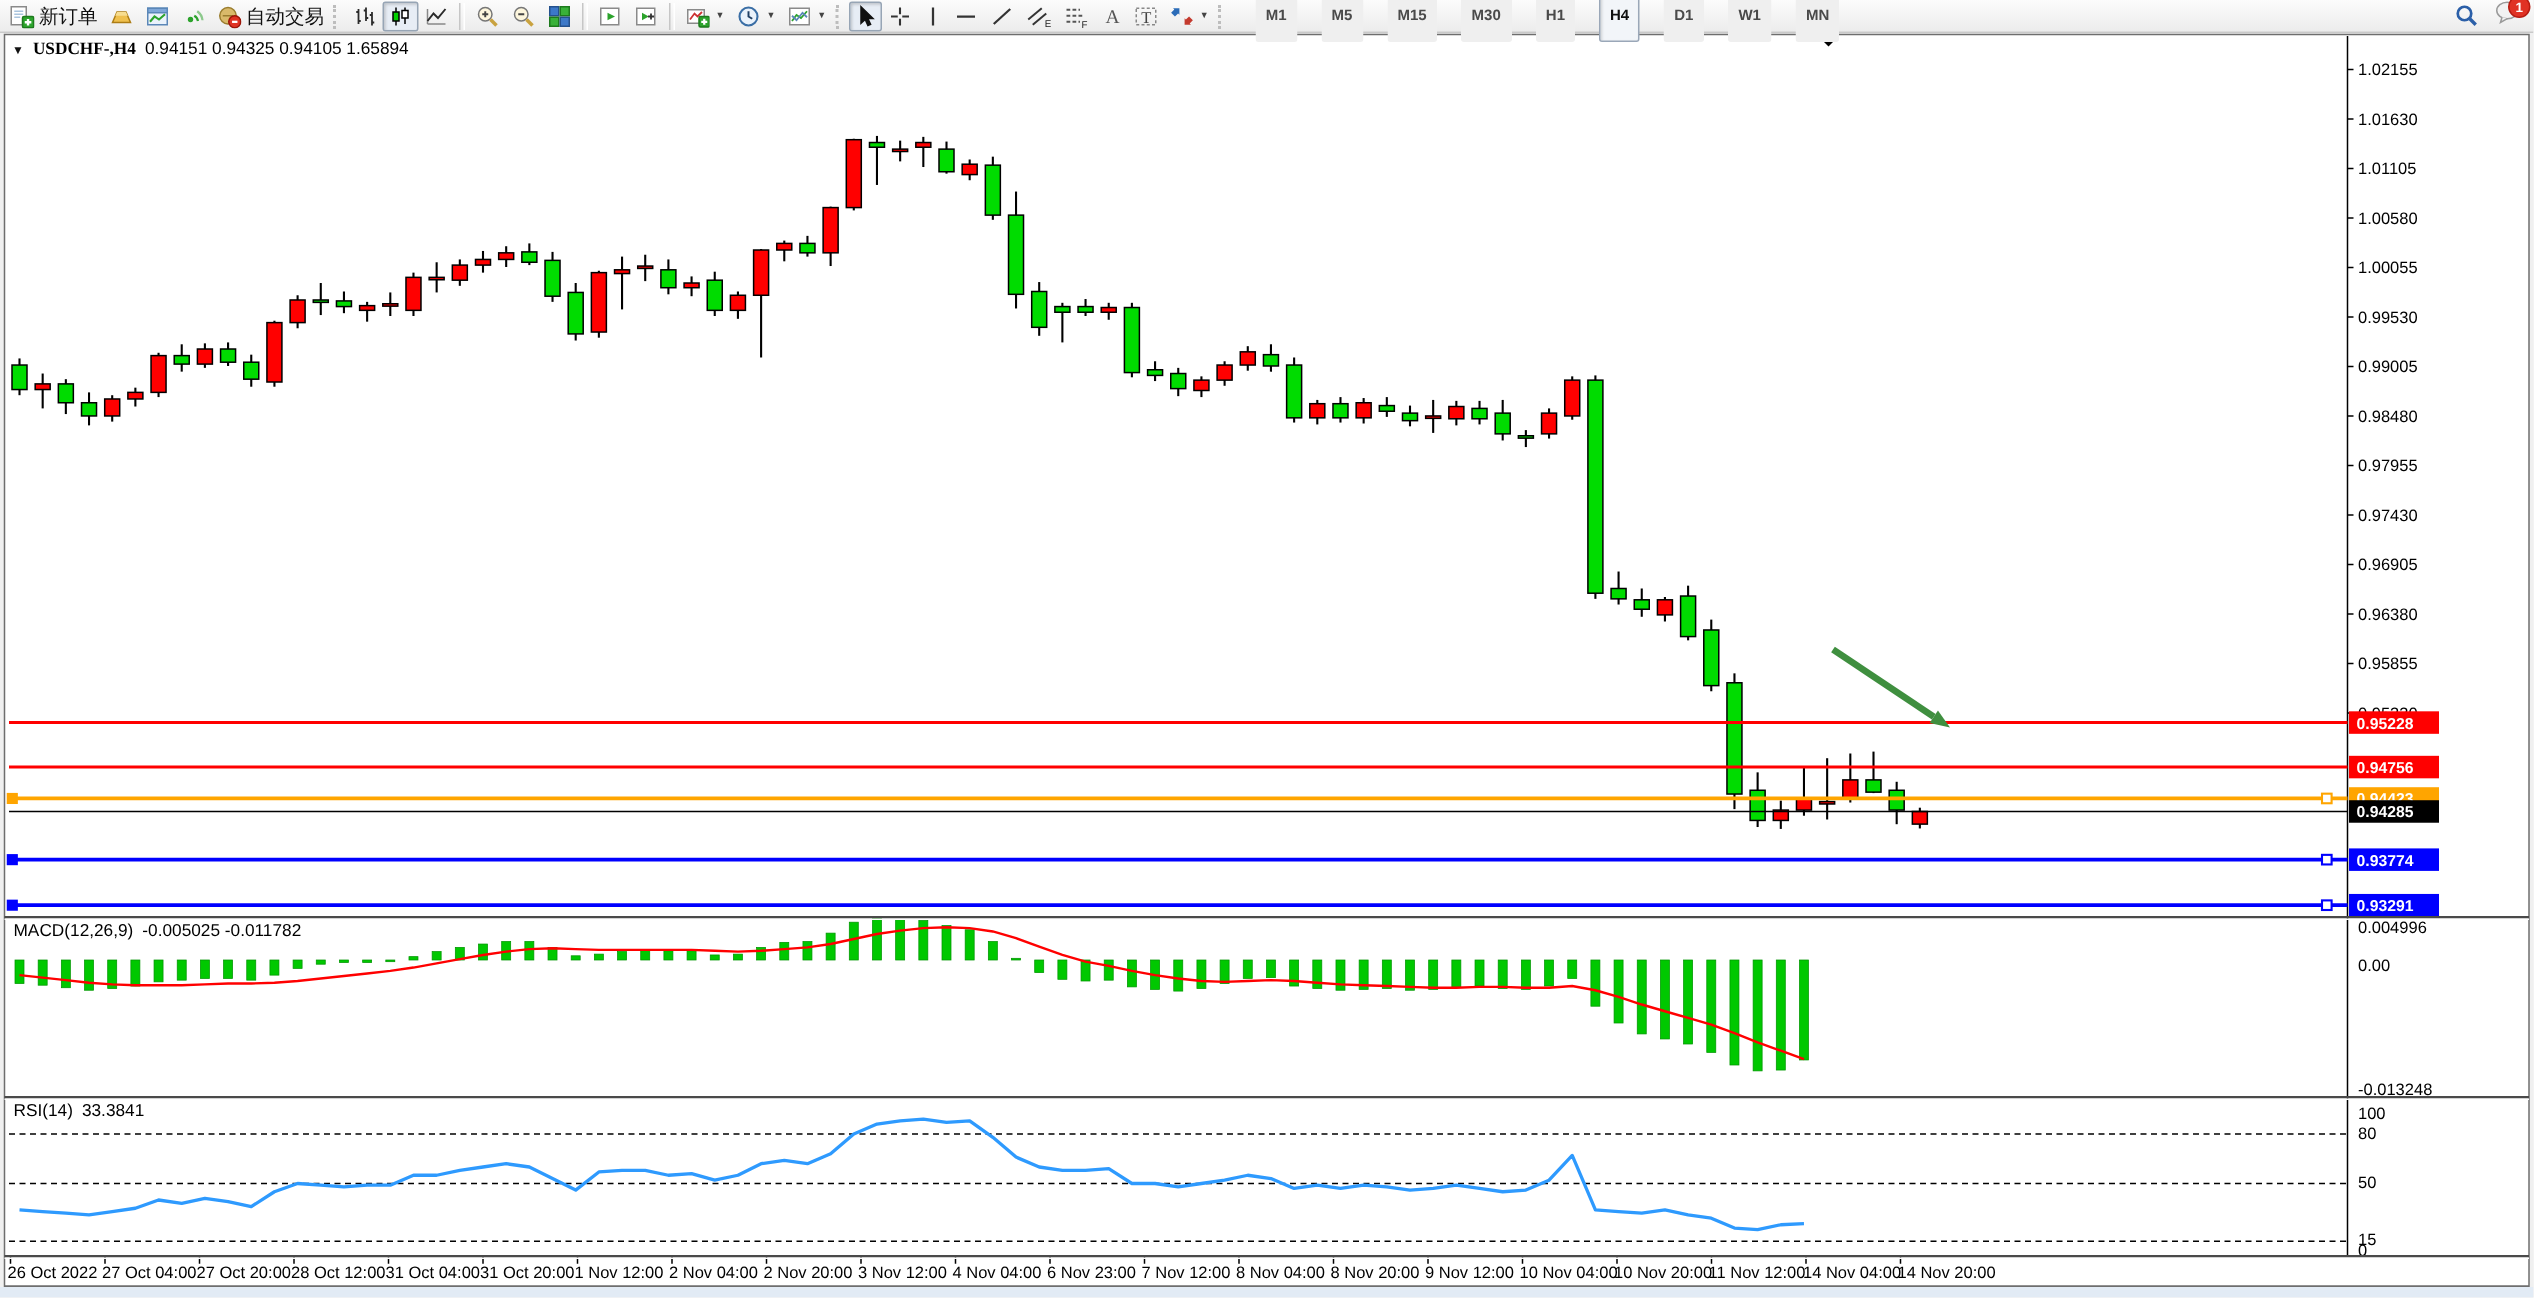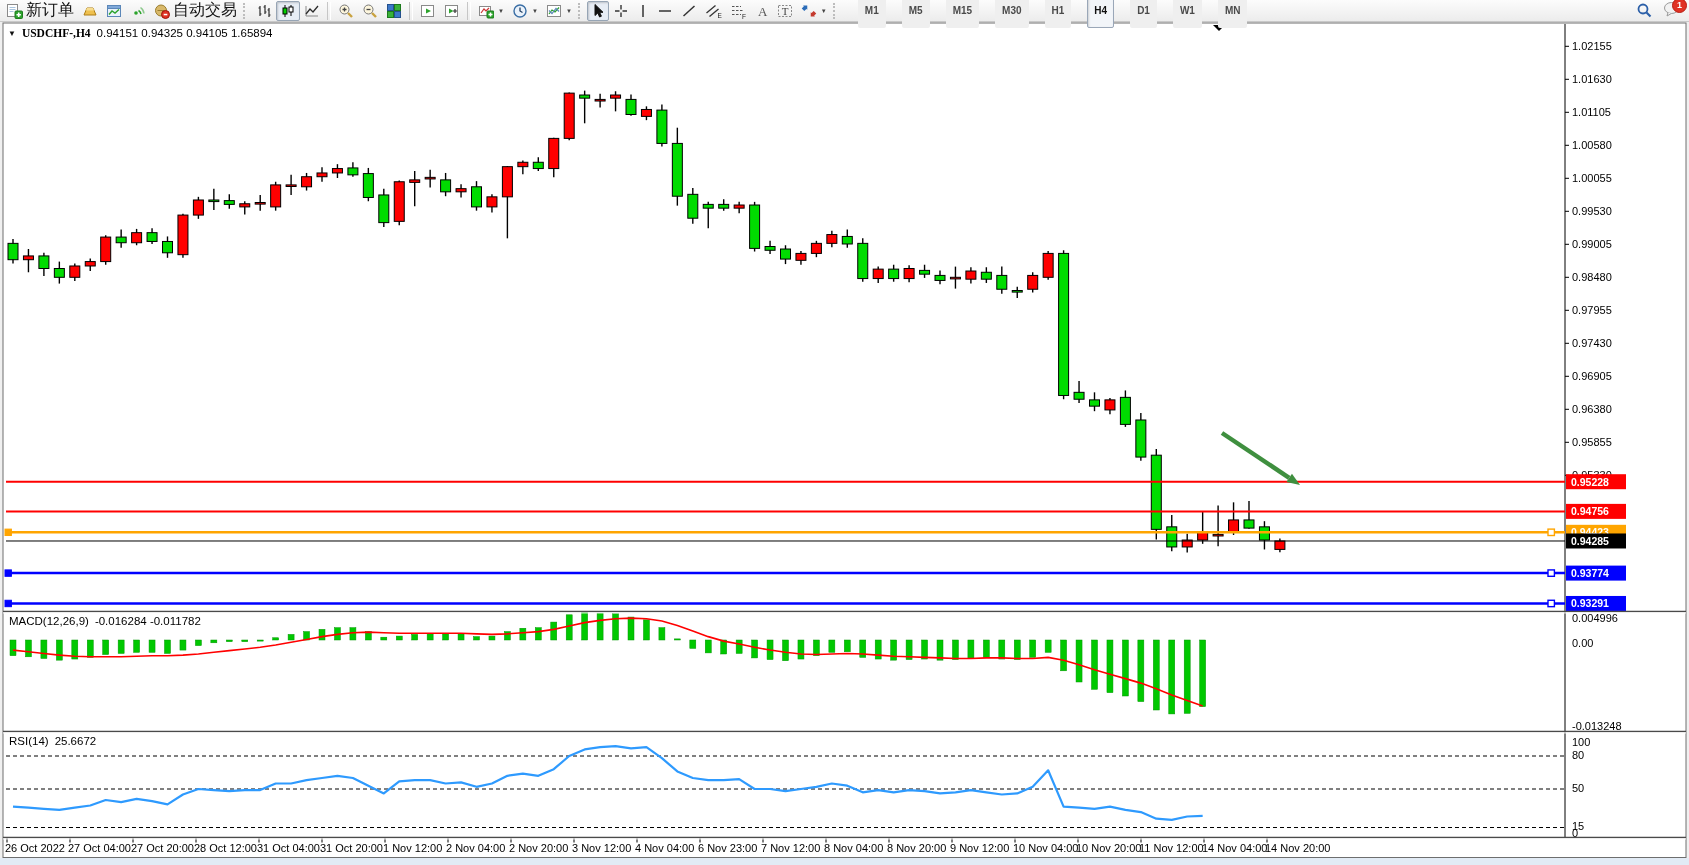--- a/index.html
+++ b/index.html
@@ -2,21 +2,21 @@
 <html><head>
 <meta charset="utf-8">
 <style>
   html,body{margin:0;padding:0;width:1689px;height:865px;overflow:hidden;background:#f0f0f0;
     font-family:"Liberation Sans",sans-serif;position:relative;}
   #toolbar{position:absolute;top:0;left:0;width:1689px;height:22px;z-index:5;display:flex;align-items:center;
     background:linear-gradient(#fcfcfc,#ececec);border-bottom:1px solid #c9c9c9;padding:0 2px;box-sizing:border-box;}
   .tb-btn{height:20px;display:flex;align-items:center;gap:3px;padding:0 3px;border:1px solid transparent;
     border-radius:2px;background:transparent;cursor:default;box-sizing:border-box;flex:0 0 auto;}
   .tb-btn.active{border:1px solid #97a5b5;background:#e7edf5;box-shadow:inset 1px 1px 2px rgba(0,0,0,.18);}
-  .tb-label{font-size:16px;color:#101010;white-space:nowrap;}
+  .tb-label{font-size:13px;color:#101010;white-space:nowrap;}
   .caret{font-size:6px;color:#444;margin-left:1px;}
   .sep{width:2px;height:18px;border-left:1px solid #c6c6c6;border-right:1px solid #ffffff;margin:0 3px;flex:0 0 auto;}
   .grip{width:3px;height:16px;border-left:2px dotted #bdbdbd;margin:0 4px 0 2px;flex:0 0 auto;}
   .tf-btn{font-size:10px;font-weight:bold;color:#4a4a4a;height:34px;padding:0 6px;display:flex;align-items:center;
     border:1px solid transparent;border-radius:2px;margin-left:16px;}
   .tf-btn.active{border:1px solid #9aa7b8;background:#f2f5f9;box-shadow:inset 1px 1px 2px rgba(0,0,0,.15);color:#111;}
   .tb-right{margin-left:auto;display:flex;align-items:center;gap:6px;padding-right:6px;}
   .chat-wrap{position:relative;}
   .badge{position:absolute;top:-3px;right:-6px;width:13px;height:13px;border-radius:50%;background:#e03224;
     color:#fff;font-size:9px;font-weight:bold;display:flex;align-items:center;justify-content:center;
@@ -632,19 +632,19 @@
     <line x1="3" y1="857.5" x2="1686" y2="857.5" stroke="#6e6e6e"></line>
   </svg>
 
 <div class="ovl" id="chart-title">
   <span class="tri">▼</span>
   <span style="font-weight:bold;font-family:Liberation Serif, serif;">USDCHF-,H4</span>
   <span>0.94151 0.94325 0.94105 1.65894</span>
 </div>
 <div class="ovl" id="macd-label">
   <span>MACD(12,26,9)</span>
-  <span>-0.016284 -0.011782</span>
+  <span>-0.005025 -0.011782</span>
 </div>
 <div class="ovl" id="rsi-label">
   <span>RSI(14)</span>
-  <span>25.6672</span>
+  <span>33.3841</span>
 </div>
 <div id="bottom-strip"></div>
 
 </body></html>

